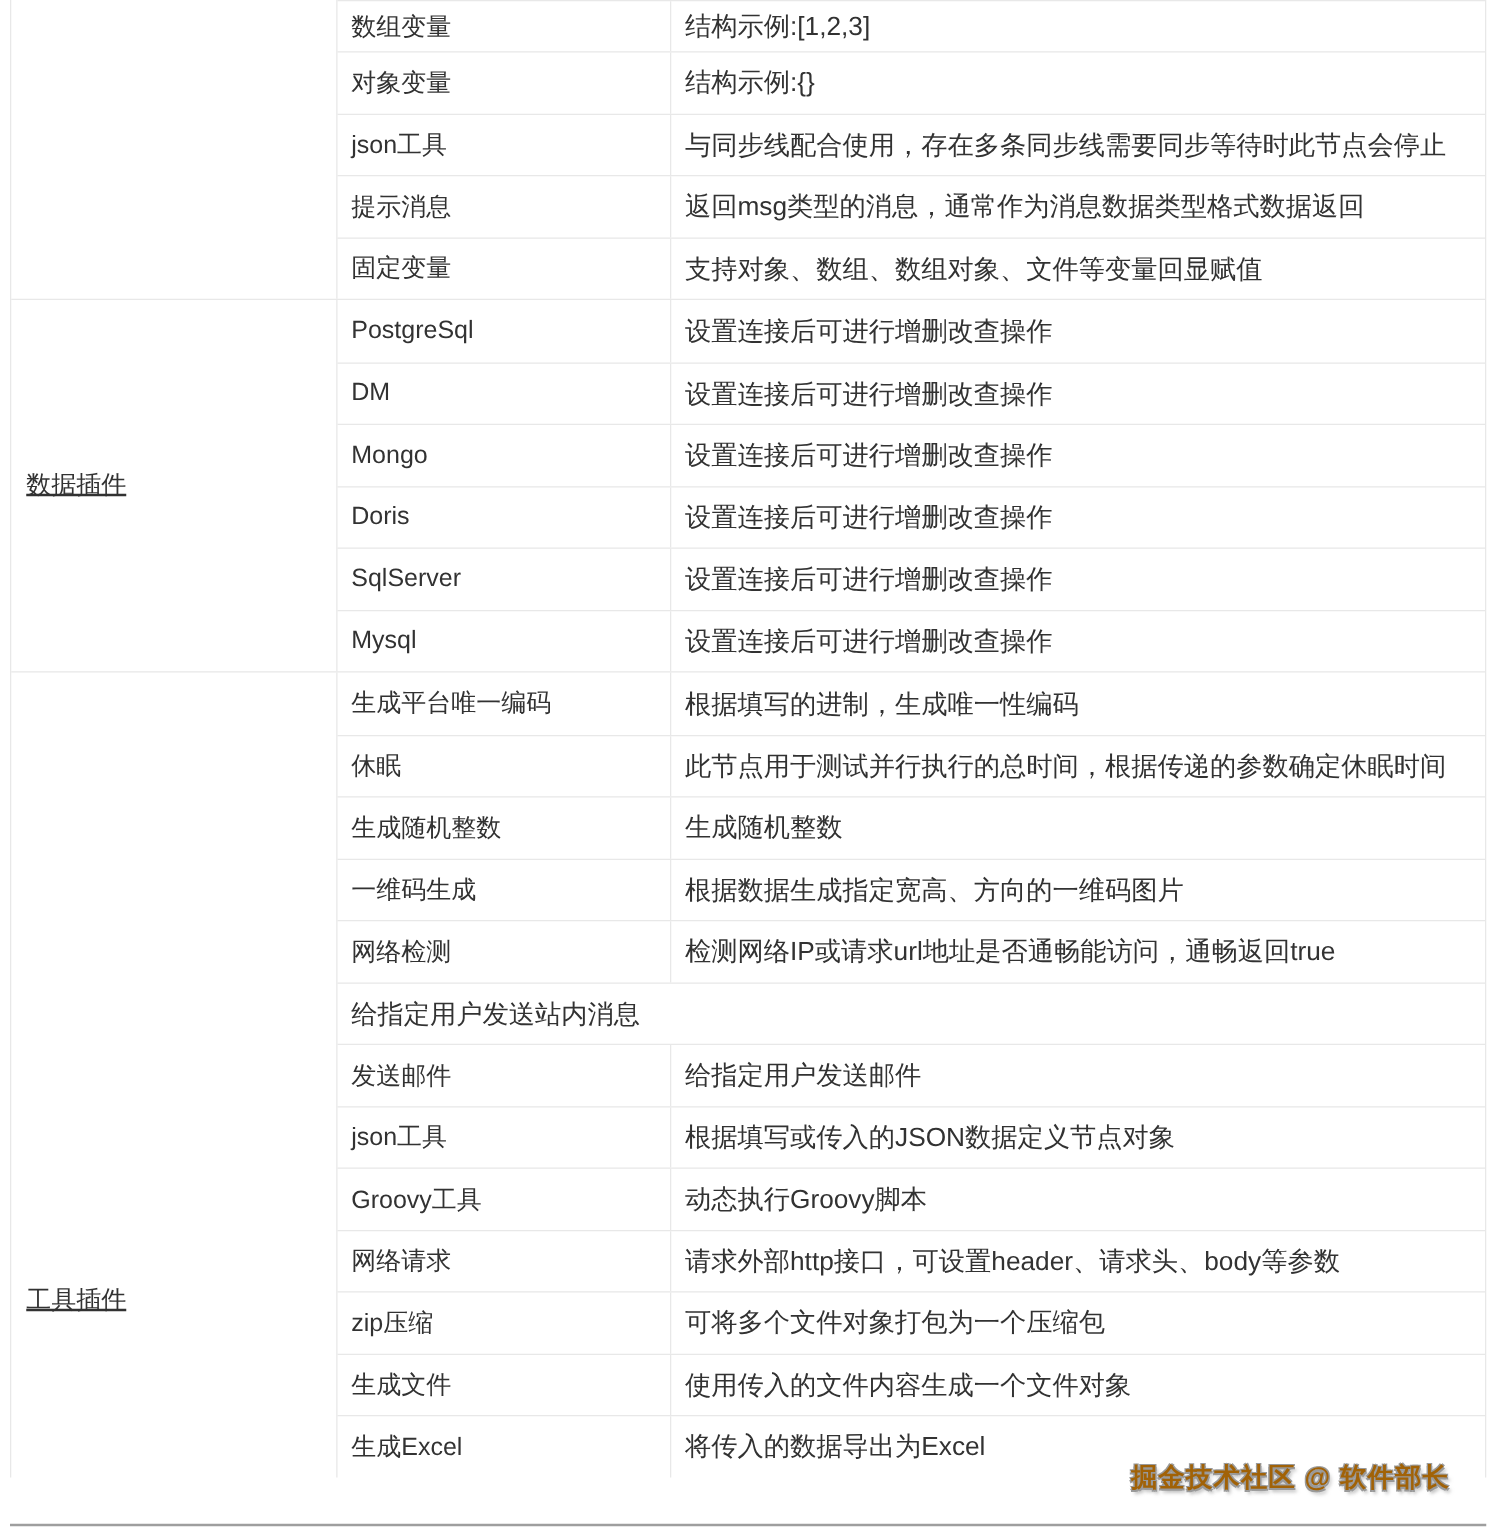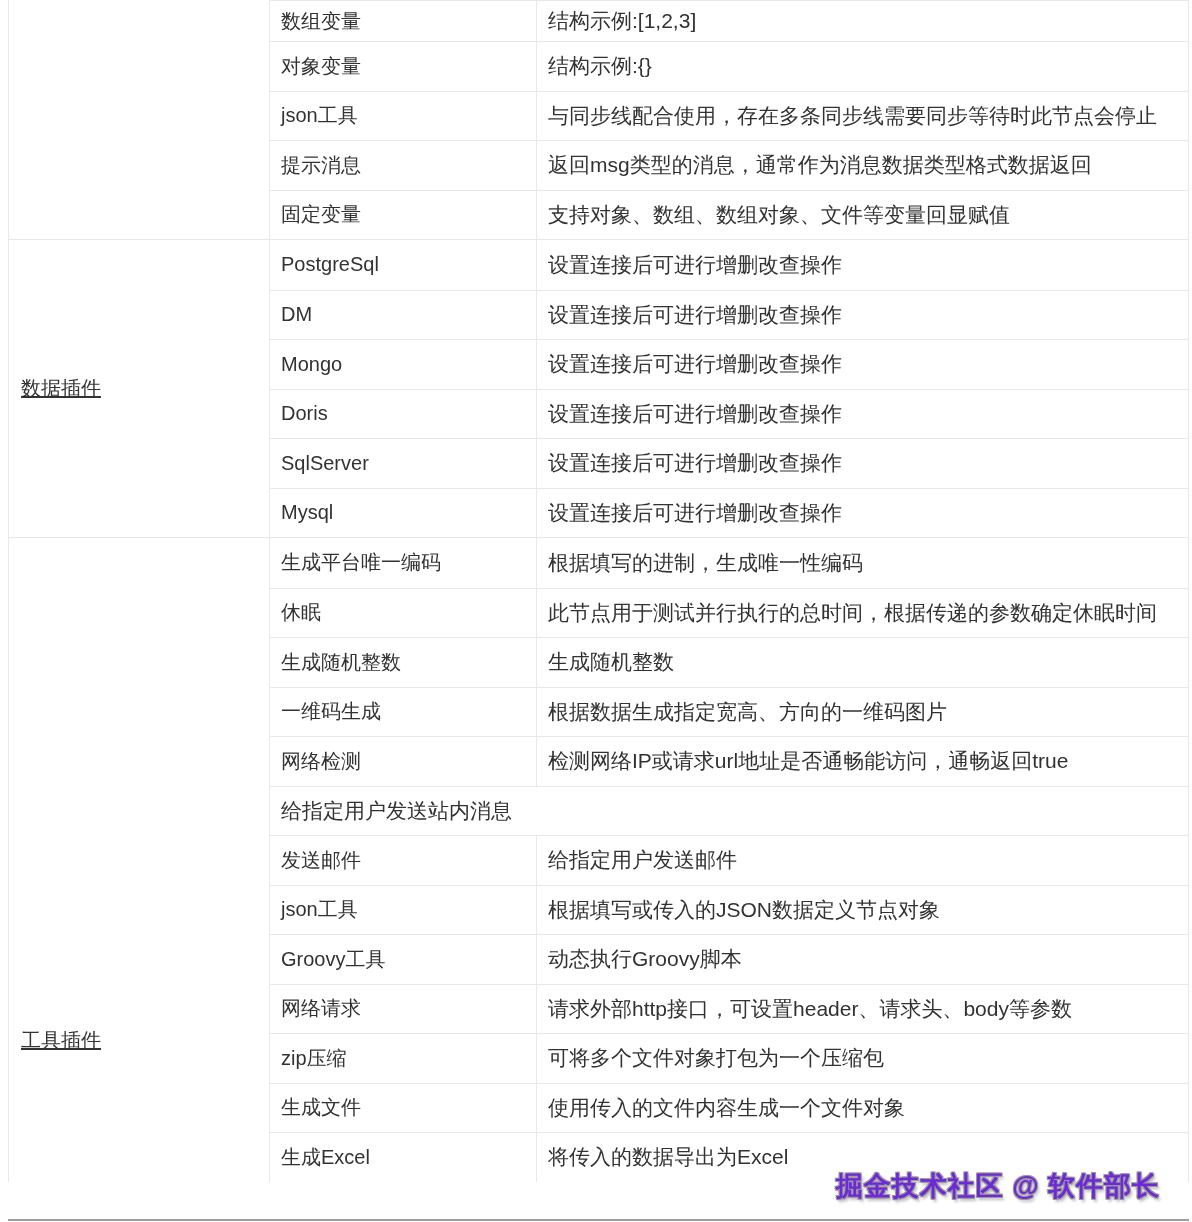--- a/index.html
+++ b/index.html
@@ -79,24 +79,24 @@
     left: 8px;
     width: 1181px;
     top: 1219px;
     height: 2px;
     background: var(--bottom-line);
   }
   .watermark {
     position: absolute;
     top: 1168px;
     right: 32px;
-    font-size: 27px;
+    font-size: 21px;
     font-weight: bold;
     letter-spacing: 1px;
-    color: #6d28d9;
+    color: #a16207;
     white-space: nowrap;
     text-shadow:
       -1px -1px 0 var(--wm-outline),
        1px -1px 0 var(--wm-outline),
       -1px  1px 0 var(--wm-outline),
        1px  1px 0 var(--wm-outline),
        2px  3px 3px rgba(120,120,120,0.55);
     z-index: 5;
   }
 </style>

